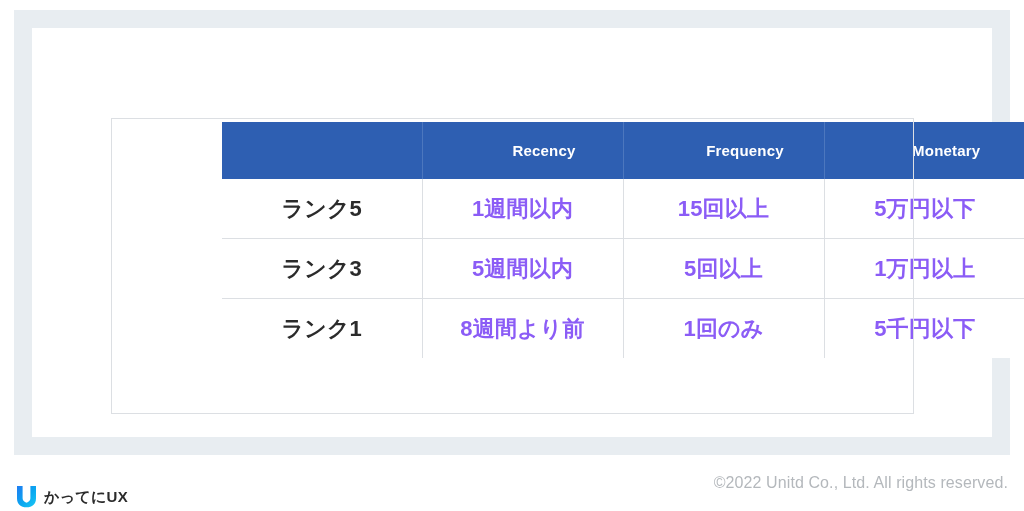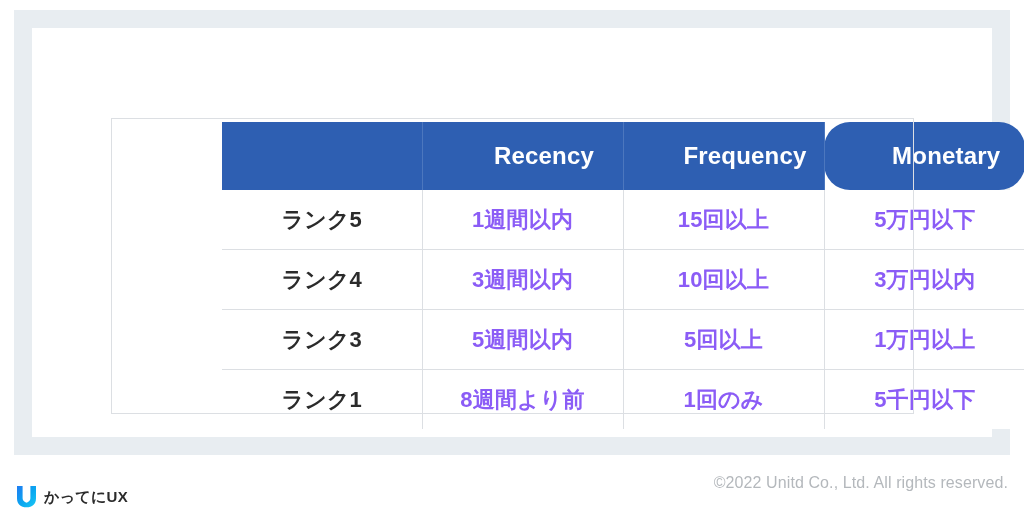--- a/index.html
+++ b/index.html
@@ -62,26 +62,26 @@
     text-align: center;
     vertical-align: middle;
     font-size: 22px;
     font-weight: bold;
     letter-spacing: 0.2px;
   }
 
   .rfm-table thead th {
     background: #2e5fb2;
     color: #ffffff;
-    font-size: 24px;
-    height: 68px;
+    font-size: 15px;
+    height: 57px;
     border-right: 1px solid #4c77be;
     padding-left: 43px;
   }
-  .rfm-table thead th:last-child { border-right: none; border-radius: 26px; }
+  .rfm-table thead th:last-child { border-right: none; }
   .rfm-table thead th.corner {
     background: #2e5fb2;
   }
 
   .rfm-table tbody td {
     color: #8b5cf6;
     background: #ffffff;
     border-right: 1px solid #dcdfe3;
     border-bottom: 1px solid #dcdfe3;
   }
@@ -179,26 +179,20 @@
           <th>Frequency</th>
           <th>Monetary</th>
         </tr>
       </thead>
       <tbody>
         <tr>
           <td class="rank-cell">ランク5</td>
           <td>1週間以内</td>
           <td>15回以上</td>
           <td>5万円以下</td>
-        </tr>
-        <tr>
-          <td class="rank-cell">ランク4</td>
-          <td>3週間以内</td>
-          <td>10回以上</td>
-          <td>3万円以内</td>
         </tr>
         <tr>
           <td class="rank-cell">ランク3</td>
           <td>5週間以内</td>
           <td>5回以上</td>
           <td>1万円以上</td>
         </tr>
         <tr>
           <td class="rank-cell">ランク1</td>
           <td>8週間より前</td>

